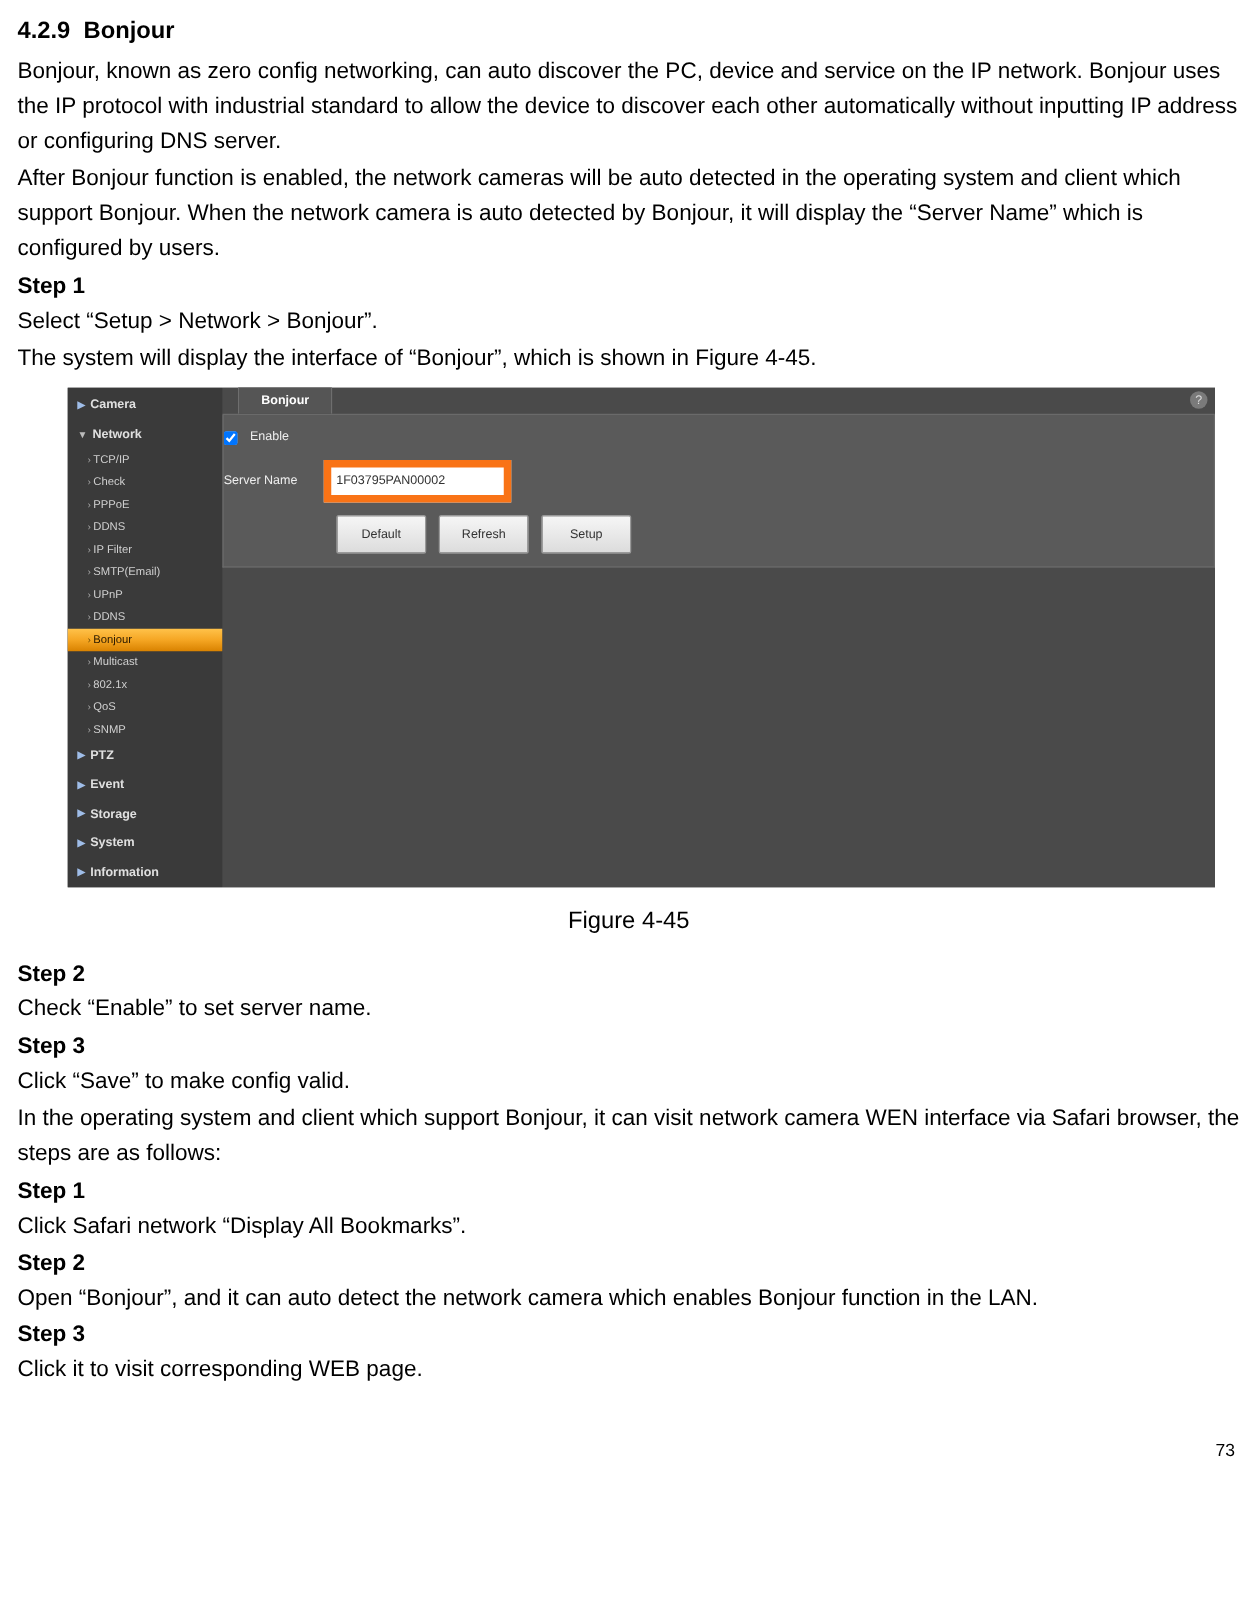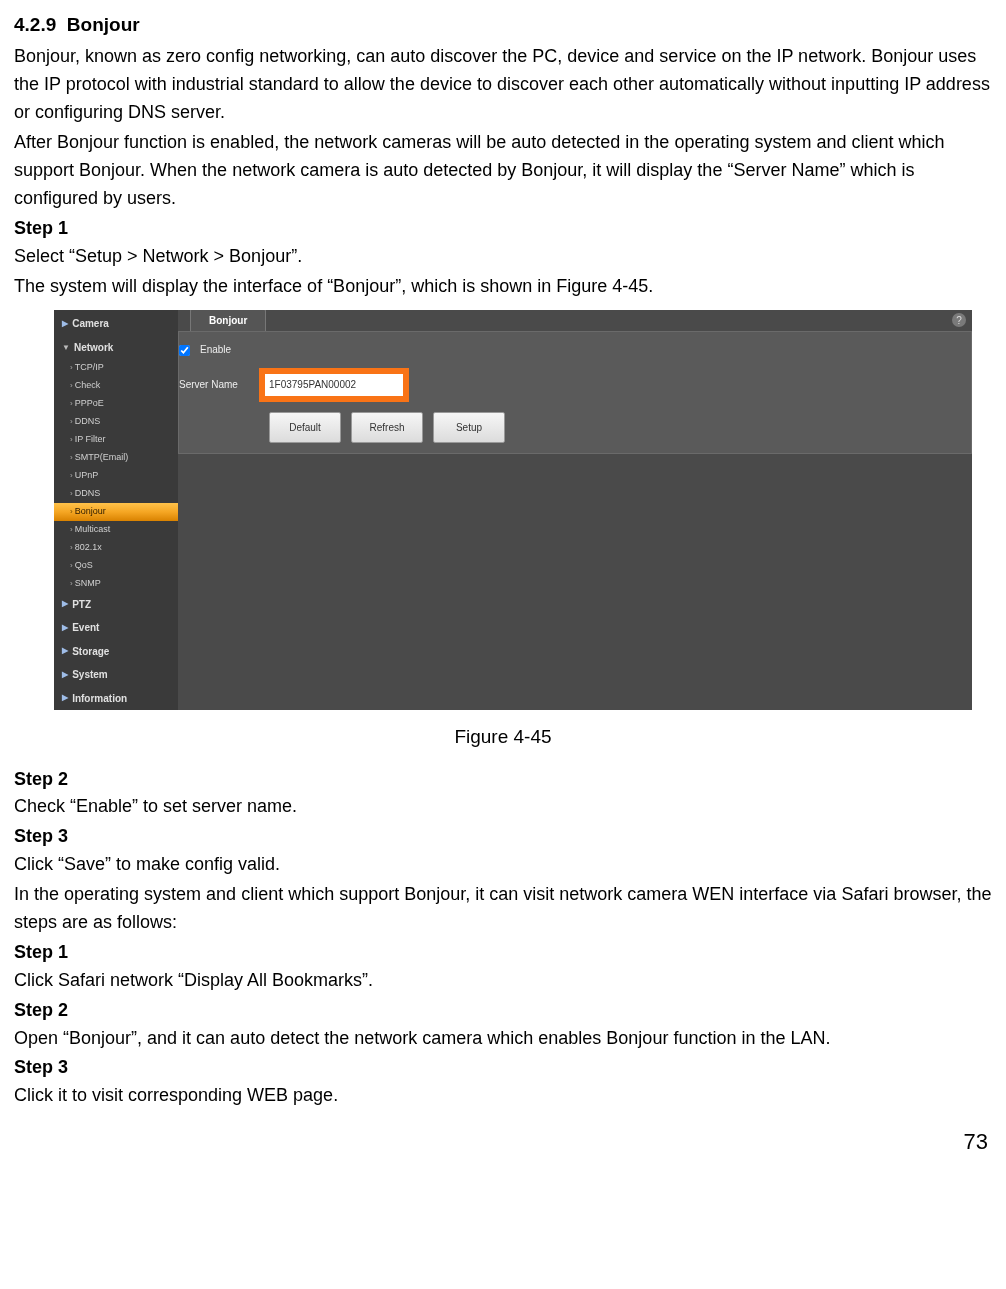--- a/index.html
+++ b/index.html
@@ -191,22 +191,22 @@
     justify-content: center;
   }
 
   .figure-caption {
     text-align: center;
     font-size: 19px;
     margin: 12px 0 14px 0;
   }
   .page-num {
     text-align: right;
-    font-size: 22px;
-    margin-top: 15px;
+    font-size: 14px;
+    margin-top: 40px;
     padding-right: 4px;
   }
 </style>
 </head>
 <body>
 
 <div class="section-heading">
   <span>4.2.9</span>&nbsp;&nbsp;<span>Bonjour</span>
 </div>
 

